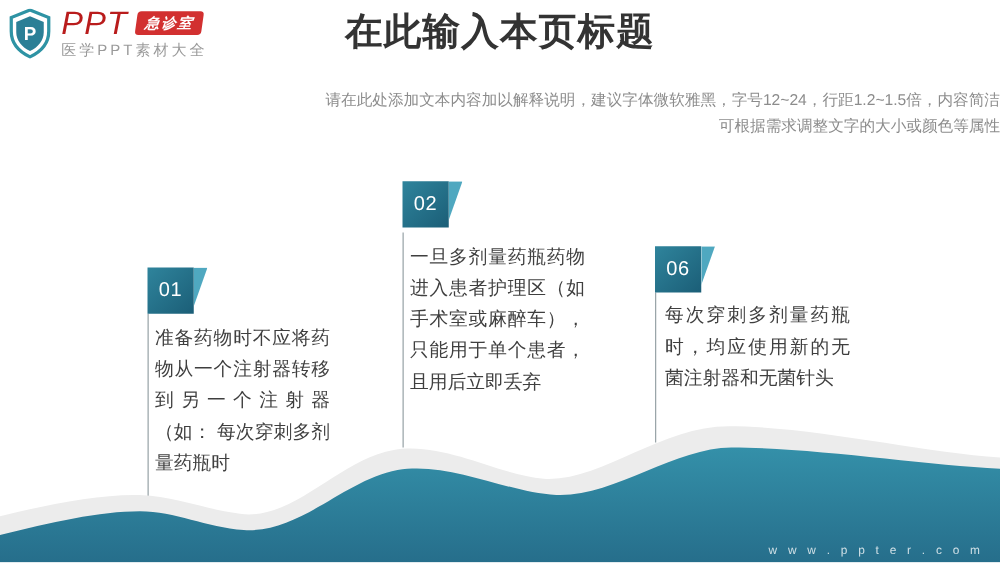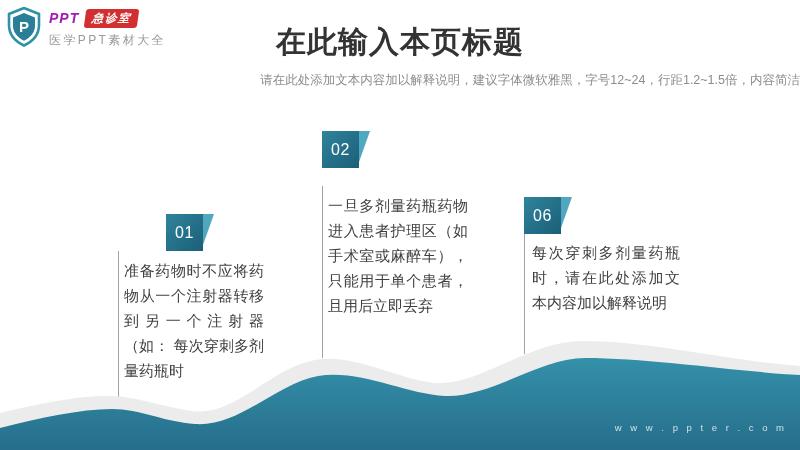--- a/index.html
+++ b/index.html
@@ -7,35 +7,35 @@
     width:800px;height:450px;position:relative;overflow:hidden;
     background:#ffffff;
     font-family:"Liberation Sans","DejaVu Sans",sans-serif;
   }
   
   .logo{position:absolute;left:6px;top:7px;display:flex;align-items:flex-start;z-index:5;}
   .shield{width:36px;height:40px;}
   .brand-block{margin-left:7px;position:relative;}
   .brand-row{display:flex;align-items:center;height:22px;}
   .brand-text{
-    font-size:14px;font-weight:bold;font-style:italic;color:#a21caf;
+    font-size:26px;font-weight:normal;font-style:italic;color:#b91c1c;
     letter-spacing:1px;line-height:22px;
   }
   .brand-tag{
     margin-left:6px;background:#D23030;color:#ffffff;
     font-size:11.5px;font-weight:bold;font-style:italic;
     padding:2px 7px;border-radius:3px;transform:skewX(-8deg);
     letter-spacing:1.5px;white-space:nowrap;
   }
   .brand-tagline{
     margin-top:3px;font-size:12px;color:#9A9A9A;letter-spacing:2.4px;white-space:nowrap;
   }
   
   .title{
-    position:absolute;left:0;top:22px;width:800px;text-align:center;
+    position:absolute;left:0;top:5px;width:800px;text-align:center;
     font-size:30px;font-weight:bold;color:#333333;letter-spacing:1px;z-index:4;
   }
   .subtitle{
     position:absolute;left:0;top:70px;width:800px;text-align:right;
     font-size:12.5px;color:#8C8C8C;line-height:21px;z-index:4;
   }
   
   .pole{position:absolute;width:1px;background:#9AA5A9;z-index:1;}
   .pole-1{left:118px;top:251px;height:150px;}
   .pole-2{left:322px;top:186px;height:172px;}
@@ -45,35 +45,35 @@
     position:absolute;left:0;top:0;width:37px;height:37px;
     background:linear-gradient(135deg,#2F849C 0%,#1B5E77 100%);
     color:#ffffff;font-size:16px;text-align:center;line-height:37px;
     letter-spacing:0.5px;
   }
   .flag .fold{
     position:absolute;left:37px;top:0;width:11px;height:31px;
     background:#4FA8C0;
     clip-path:polygon(0 0,100% 0,0 100%);
   }
-  .flag-1{left:118px;top:214px;margin-left:48px;}
-  .flag-2{left:322px;top:131px;}
+  .flag-1{left:118px;top:214px;}
+  .flag-2{left:322px;top:145px;}
   .flag-3{left:524px;top:197px;}
   .item-text{
     position:absolute;z-index:3;font-size:15px;color:#3F3F3F;line-height:25px;
     text-align:justify;
   }
   .item-text-1{left:124px;top:258px;width:140px;}
   .item-text-2{left:328px;top:193px;width:140px;}
   .item-text-3{left:532px;top:240px;width:148px;}
   
   .waves{position:absolute;left:0;bottom:0;width:800px;height:450px;z-index:2;pointer-events:none;}
   
   .footer-url{
-    position:absolute;right:13px;bottom:17px;z-index:4;
+    position:absolute;right:13px;bottom:4px;z-index:4;
     font-size:9.5px;letter-spacing:3px;color:rgba(255,255,255,0.78);
   }
 </style>
 </head>
 <body>
 
 <div class="logo">
   <svg class="shield" viewBox="0 0 36 40">
     <path d="M18 1 L33 7 V18 C33 28 26.5 34.5 18 38.5 C9.5 34.5 3 28 3 18 V7 Z" fill="#ffffff" stroke="#2E93A4" stroke-width="2.6"></path>
     <path d="M18 6 L29 10.5 V18.5 C29 25.5 24.5 30.5 18 33.8 C11.5 30.5 7 25.5 7 18.5 V10.5 Z" fill="#2A7F96"></path>
@@ -84,20 +84,21 @@
       <span class="brand-text">PPT</span>
       <span class="brand-tag">急诊室</span>
     </div>
     <div class="brand-tagline">医学PPT素材大全</div>
   </div>
 </div>
 
 <div class="title">在此输入本页标题</div>
 <div class="subtitle">
   <div>请在此处添加文本内容加以解释说明，建议字体微软雅黑，字号12~24，行距1.2~1.5倍，内容简洁</div>
+  <div>可根据需求调整文字的大小或颜色等属性</div>
 </div>
 
 <div class="pole pole-1"></div>
 <div class="pole pole-2"></div>
 <div class="pole pole-3"></div>
 
 <div class="flag flag-1">
   <div class="face">01</div>
   <div class="fold"></div>
 </div>
@@ -106,21 +107,21 @@
 <div class="flag flag-2">
   <div class="face">02</div>
   <div class="fold"></div>
 </div>
 <div class="item-text item-text-2">一旦多剂量药瓶药物进入患者护理区（如手术室或麻醉车），只能用于单个患者，且用后立即丢弃</div>
 
 <div class="flag flag-3">
   <div class="face">06</div>
   <div class="fold"></div>
 </div>
-<div class="item-text item-text-3">每次穿刺多剂量药瓶时，请在此处添加文本内容加以解释说明</div>
+<div class="item-text item-text-3">每次穿刺多剂量药瓶时，均应使用新的无菌注射器和无菌针头</div>
 
 <svg class="waves" viewBox="0 0 800 450">
   <defs>
     <linearGradient id="tealGrad" x1="0" y1="0" x2="0" y2="1">
       <stop offset="0%" stop-color="#3490A9"></stop>
       <stop offset="100%" stop-color="#266E8B"></stop>
     </linearGradient>
   </defs>
   <path d="M0,413 C40,403 82,395 112,396 C140,397 162,407 192,411
            C235,417 270,368 315,360 C355,353 398,380 435,383

